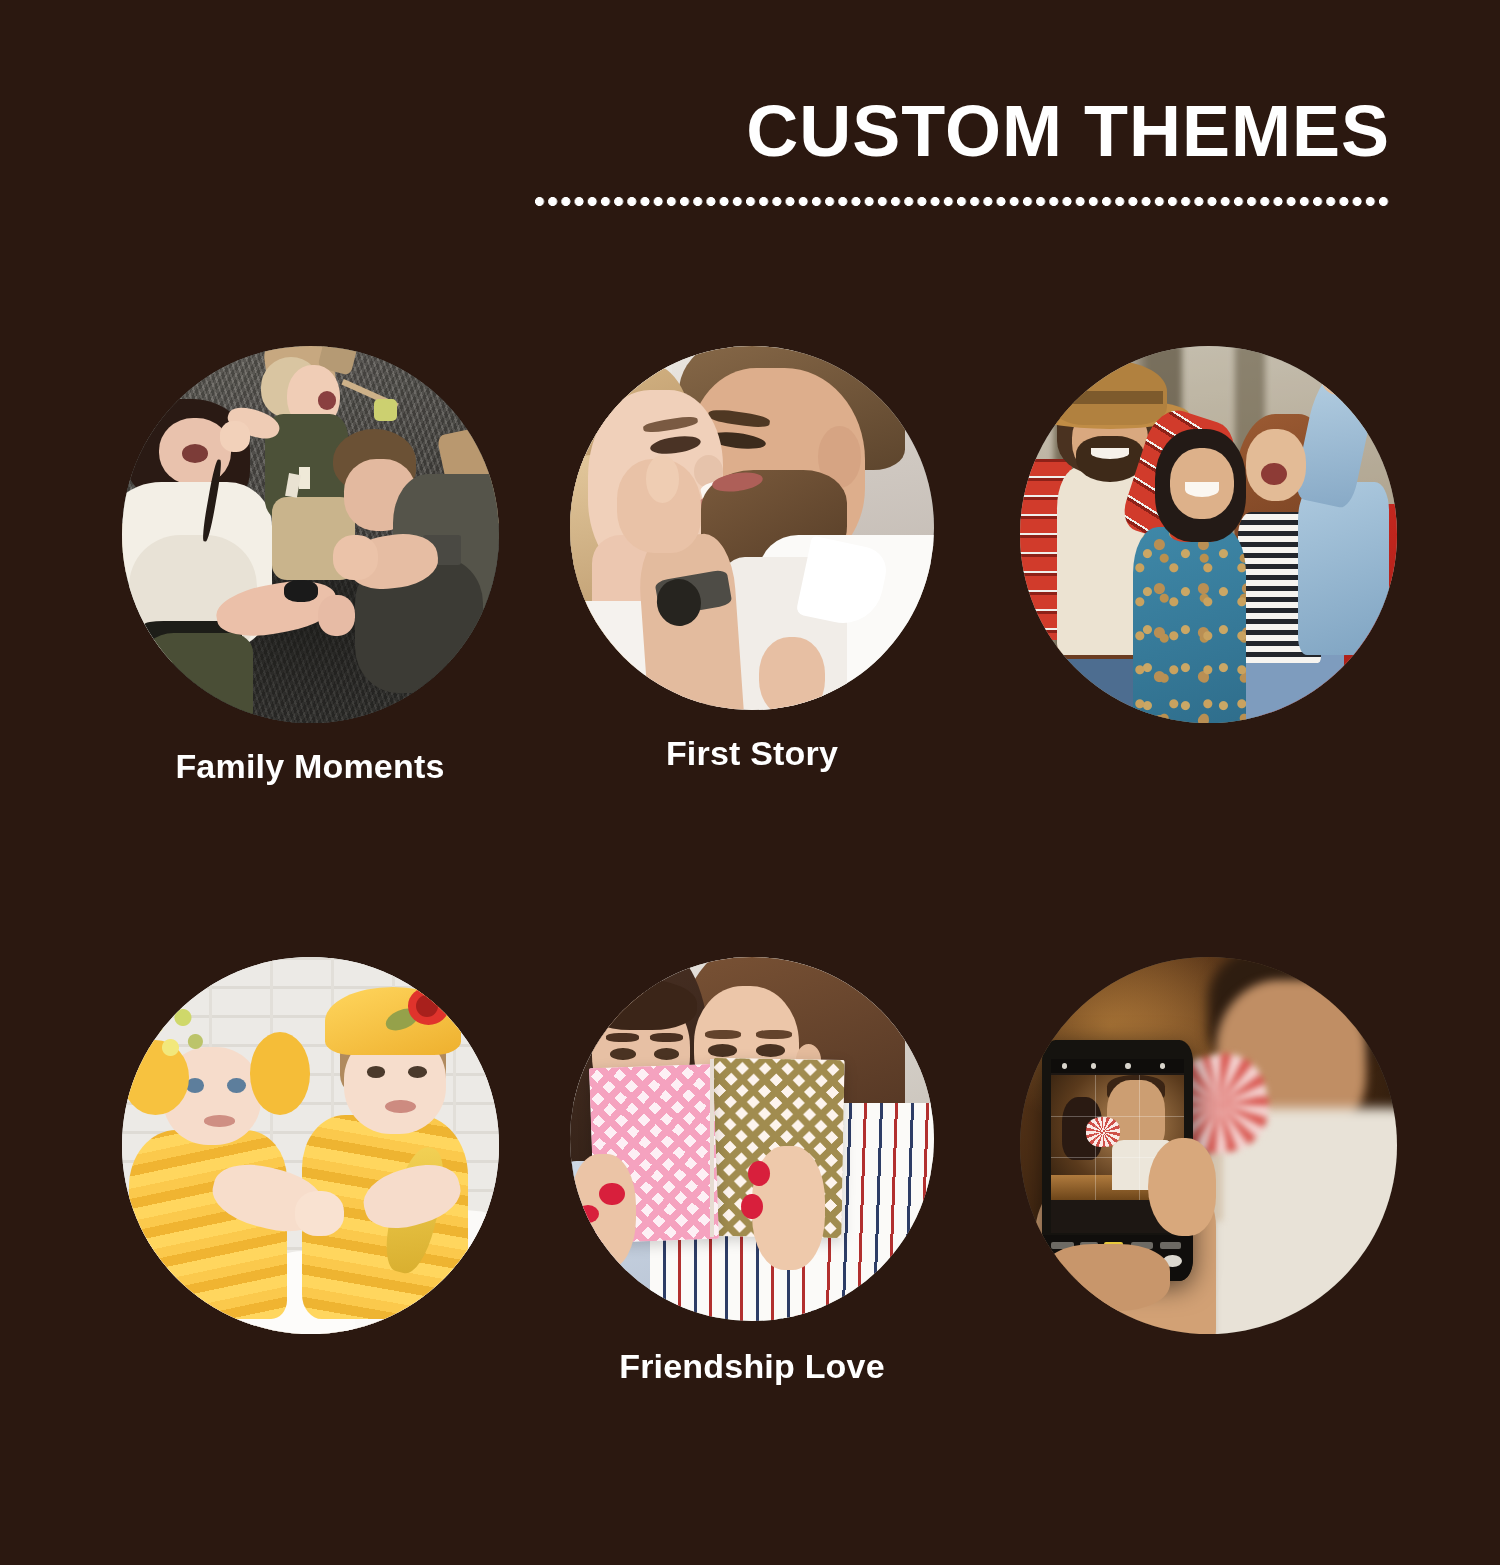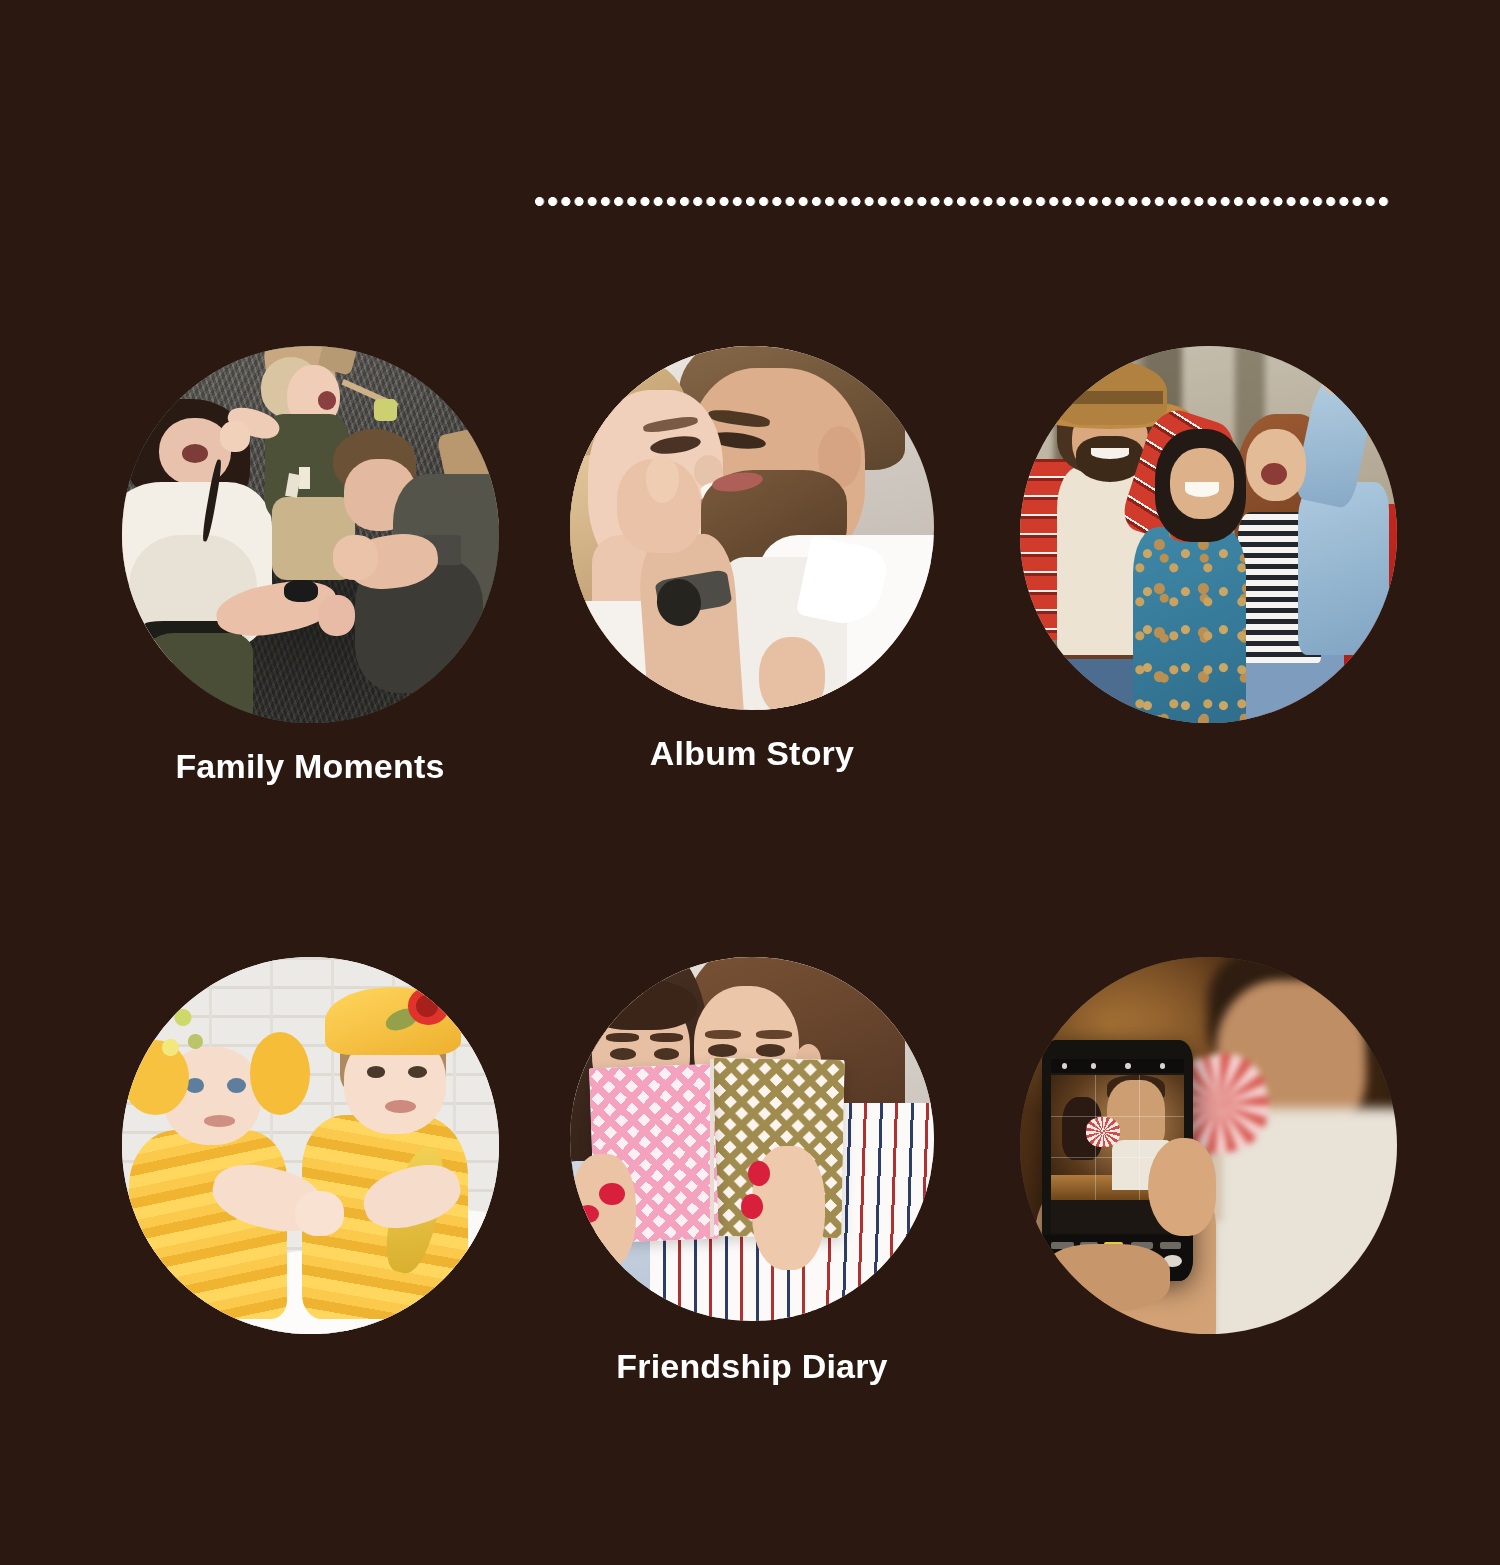--- a/index.html
+++ b/index.html
@@ -367,20 +367,21 @@
   .s6 .modeA  { background:#e8c93c; }
   .s6 .shutter{ position:absolute; left:40%; top:40%; width:20%; height:38%; background:#e9e6df; border-radius:50%; border:3px solid #9b9890; }
   .s6 .thumbn { position:absolute; left:6%; top:44%; width:13%; height:26%; background:linear-gradient(150deg,#cf8b3f,#8a4f1d); border-radius:3px; }
   .s6 .flip   { position:absolute; right:7%; top:42%; width:13%; height:28%; background:#dcd8d0; border-radius:50%; }
   .s6 .home   { position:absolute; left:40%; bottom:1%; width:20%; height:7%; border:2px solid #4a4740; border-radius:50%; }
 </style>
 </head>
 <body>
 
 <div class="header">
+  <div class="header-title">CUSTOM THEMES</div>
   <div class="header-rule"></div>
 </div>
 
 <div class="grid">
 
   <div class="theme-card r1 c1">
     <div class="circle">
       <div class="scene s1">
         <div class="rug"></div>
           <div class="rugdark"></div>
@@ -448,21 +449,21 @@
           <div class="mcollar"></div>
         <div class="wshirt"></div>
         <div class="forearm"></div>
         <div class="hand"></div>
           <div class="thumb"></div>
         <div class="watch"></div>
           <div class="wdial"></div>
         <div class="hand2"></div>
       </div>
     </div>
-    <div class="theme-label">Album Story</div>
+    <div class="theme-label">First Story</div>
   </div>
 
   <div class="theme-card r1 c3">
     <div class="circle">
       <div class="scene s3">
         <div class="trees"></div>
         <div class="car"></div>
           <div class="window"></div>
           <div class="carlip"></div>
         <div class="m1plaidL"></div>
@@ -559,21 +560,21 @@
           </div>
         <div class="spine"></div>
         <div class="h1"></div>
           <div class="h1n"></div>
           <div class="h1n2"></div>
         <div class="h2"></div>
           <div class="h2n"></div>
           <div class="h2n2"></div>
       </div>
     </div>
-    <div class="theme-label">Friendship Diary</div>
+    <div class="theme-label">Friendship Love</div>
   </div>
 
   <div class="theme-card r2 c3">
     <div class="circle">
       <div class="scene s6">
         <div class="warm"></div>
         <div class="bhair"></div>
           <div class="bface"></div>
           <div class="bshirt"></div>
         <div class="bstick"></div>

